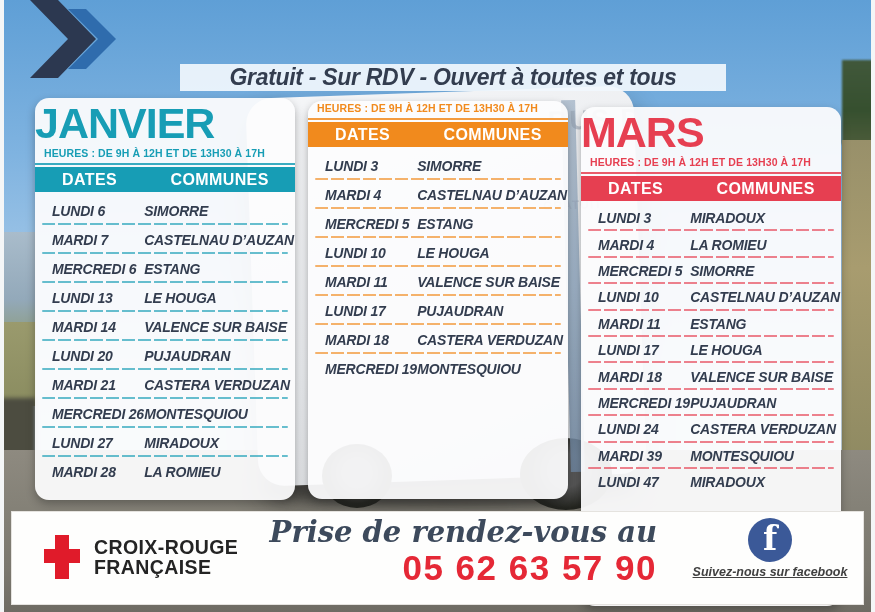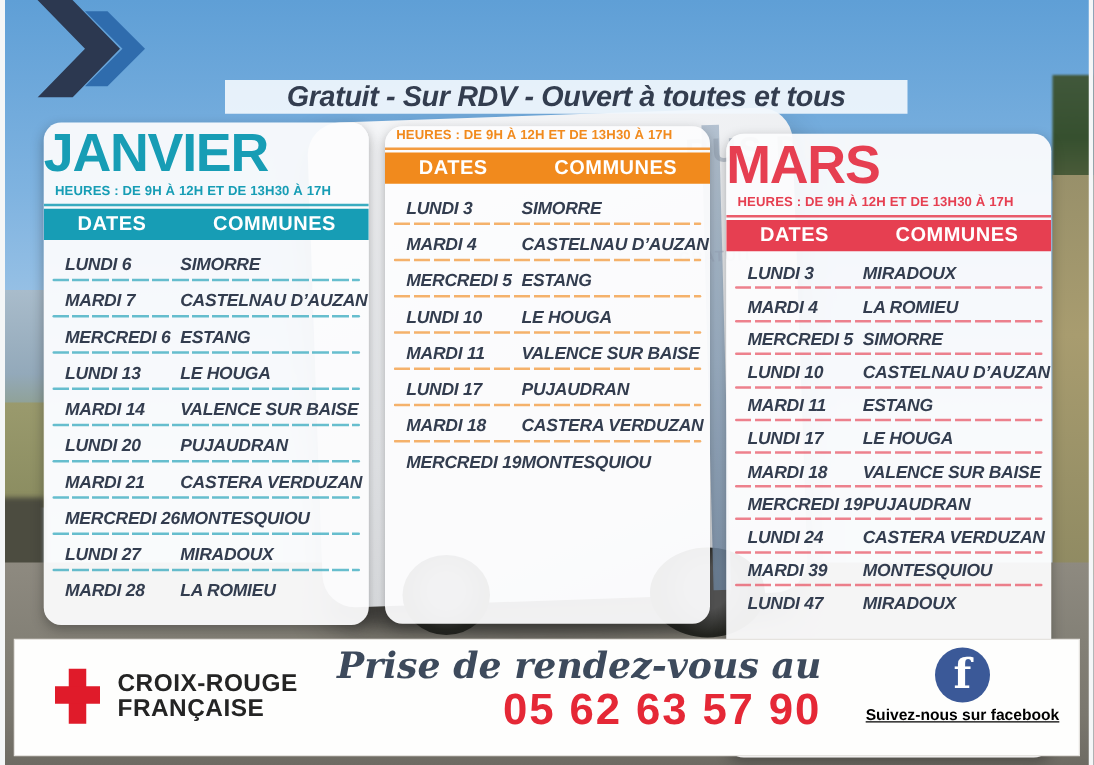--- a/index.html
+++ b/index.html
@@ -55,21 +55,21 @@
   .logo{position:absolute;left:32px;top:23px;display:flex;align-items:center;}
   .cross{position:relative;width:36px;height:44px;}
   .cross::before{content:'';position:absolute;left:11px;top:0;width:14px;height:44px;background:var(--cross,#e01b2a);}
   .cross::after{content:'';position:absolute;left:0;top:14px;width:36px;height:14px;background:var(--cross,#e01b2a);}
   .orgname{margin-left:14px;font-size:19.5px;font-weight:600;color:#242424;letter-spacing:.4px;line-height:20.5px;}
   .cta{position:absolute;left:255px;top:3px;width:390px;text-align:right;}
   .cta-script{font-family:"DejaVu Serif",serif;font-style:italic;font-weight:700;font-size:29px;color:#3d4a5c;white-space:nowrap;}
   .phone{font-size:35px;font-weight:700;color:#e52836;letter-spacing:1.5px;margin-top:-1px;white-space:nowrap;}
   .fb{position:absolute;left:668px;top:6px;width:180px;text-align:center;}
   .fb-circle{width:44px;height:44px;border-radius:50%;background:#3b5998;color:#fff;font-family:"DejaVu Serif",serif;font-weight:700;font-size:33px;line-height:42px;margin:0 auto;}
-  .fb-follow{display:inline-block;font-size:12.5px;font-weight:700;color:#000000;text-decoration:underline;margin-top:3px;white-space:nowrap;}
+  .fb-follow{display:inline-block;font-size:12.5px;font-weight:700;font-style:italic;color:#404040;text-decoration:underline;margin-top:3px;white-space:nowrap;}
   .fb-handle{font-size:15.5px;font-weight:700;color:#3c5fa8;letter-spacing:-.2px;white-space:nowrap;}
 </style>
 </head>
 <body>
 
 <div class="poster">
 
   <div class="layer trees-right"></div>
   <div class="layer hill-right"></div>
   <div class="layer lake-left"></div>

